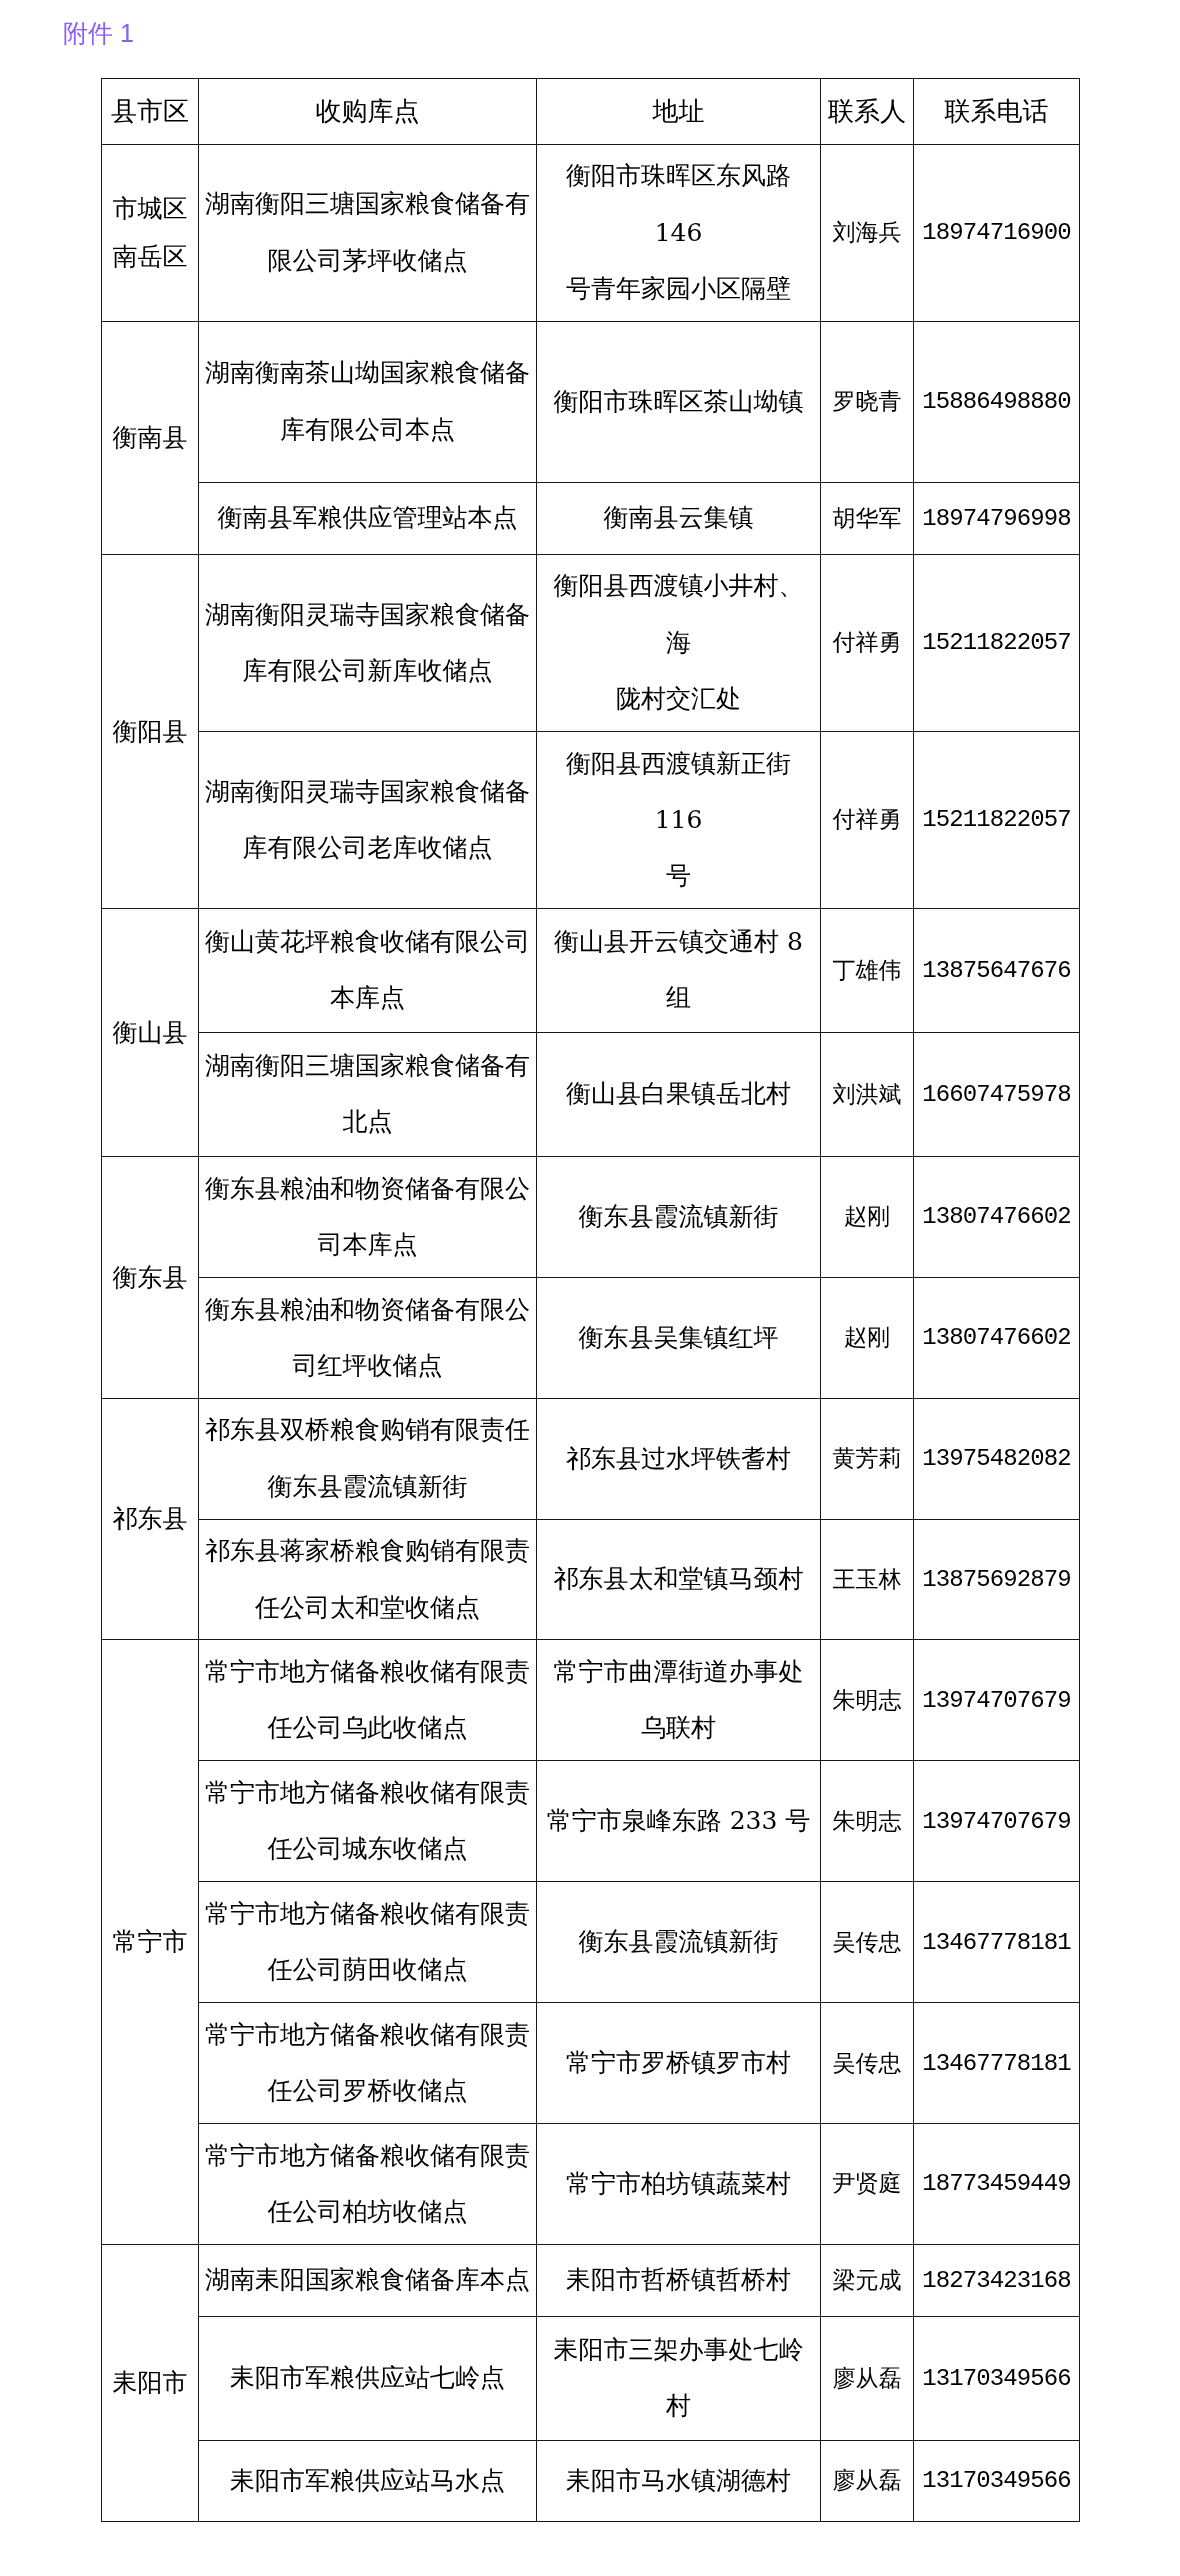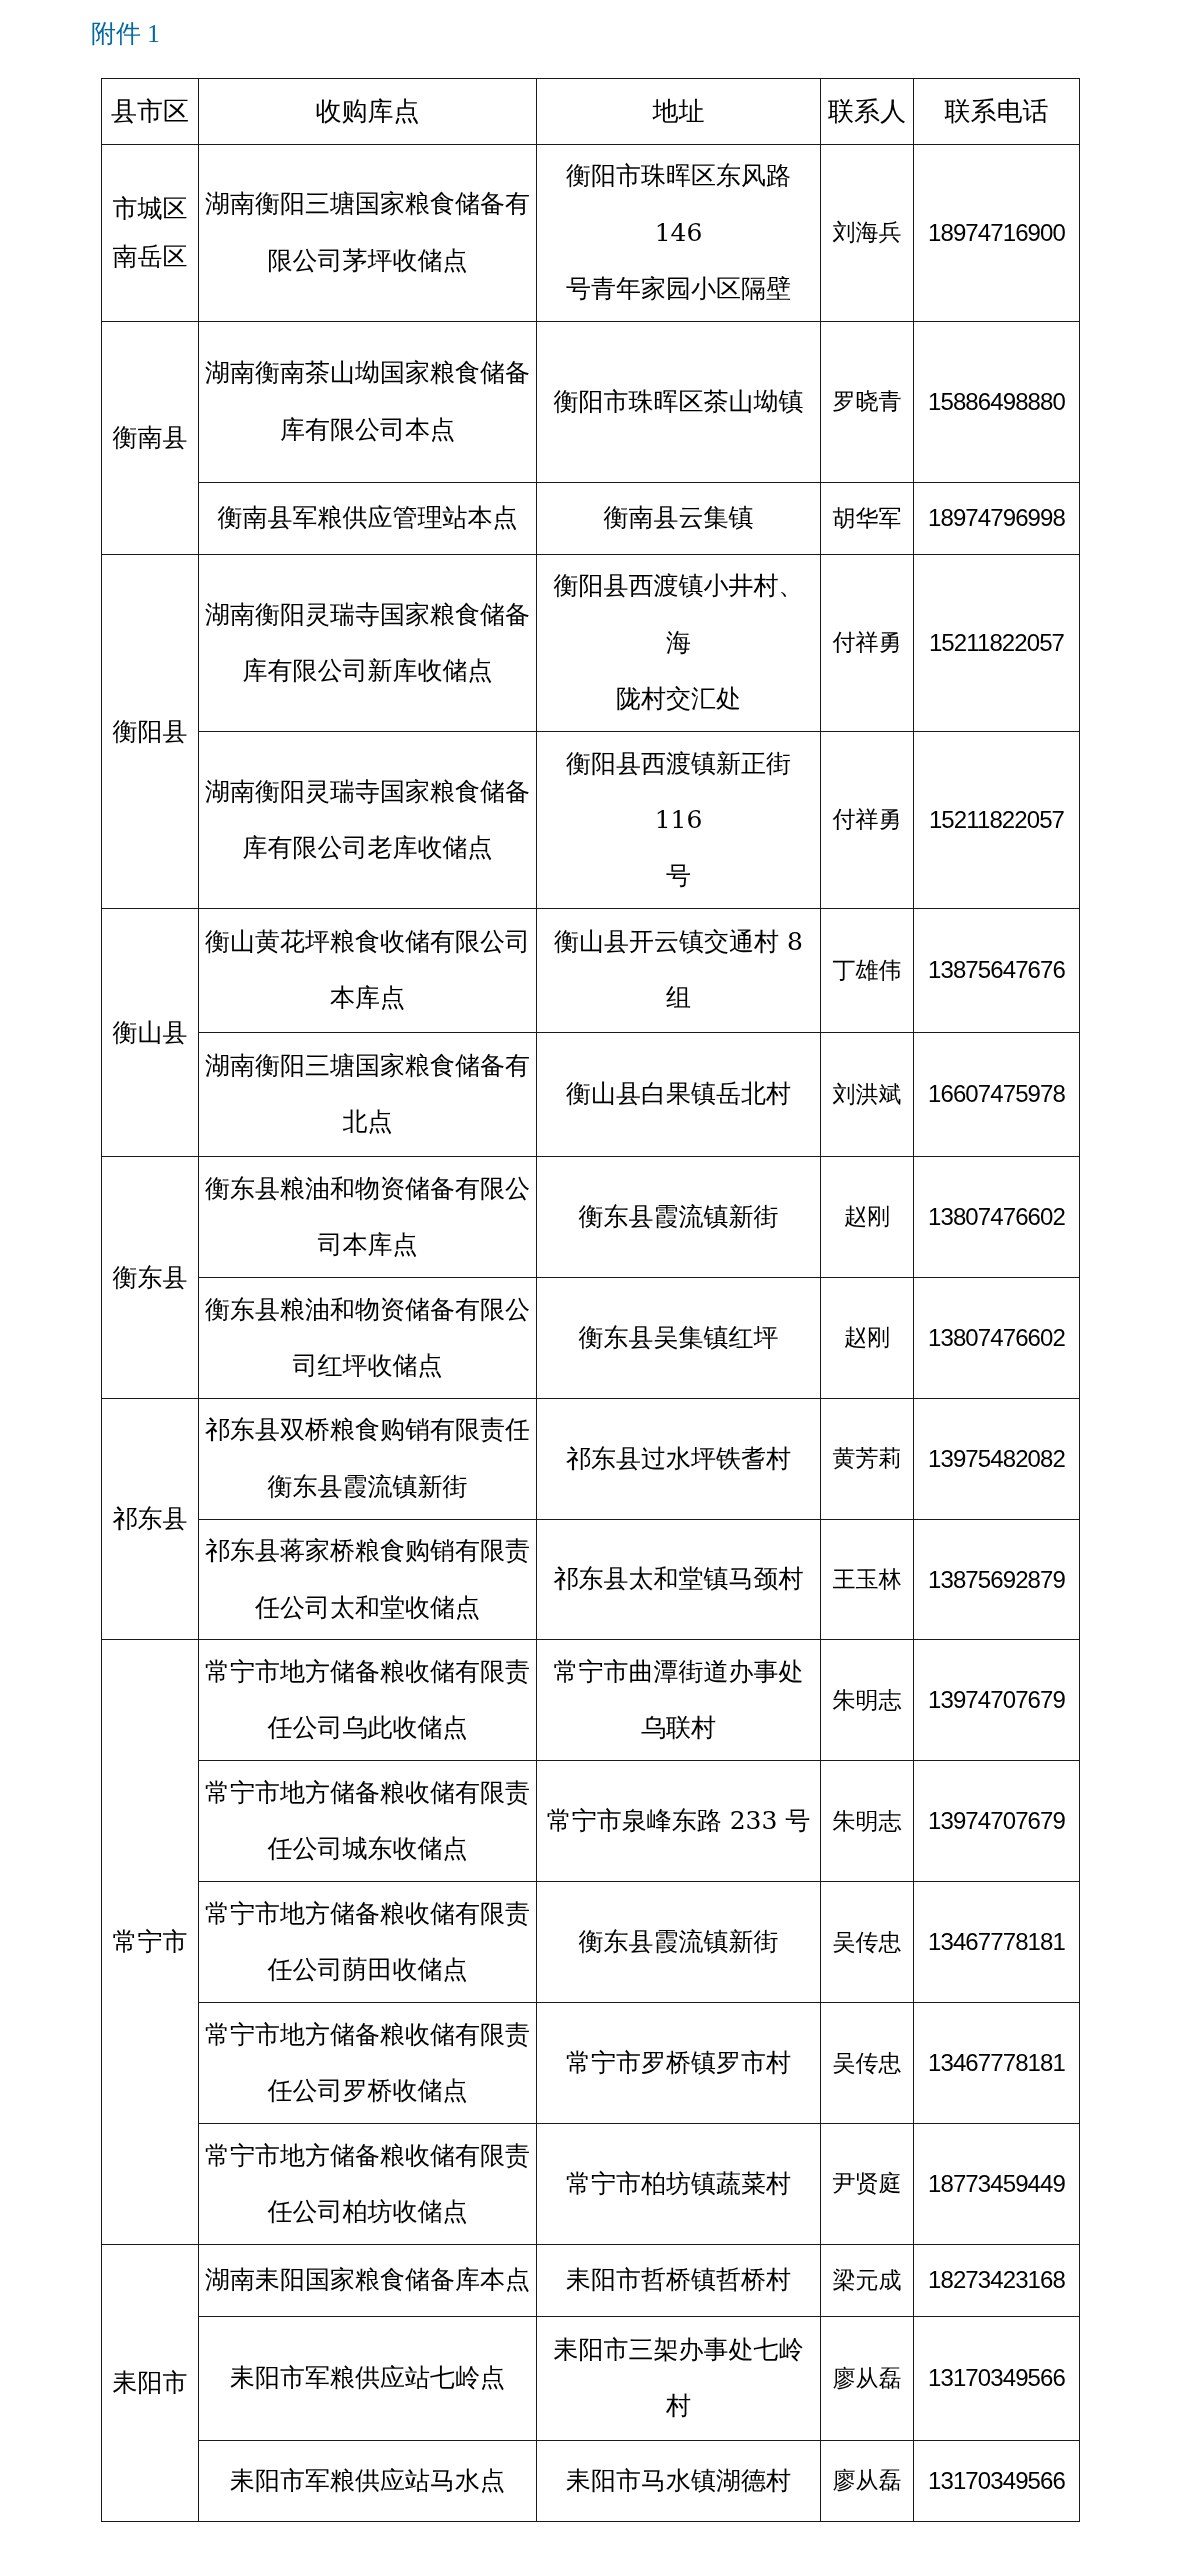--- a/index.html
+++ b/index.html
@@ -8,24 +8,23 @@
     width: 1181px;
     height: 2576px;
     background: #ffffff;
     color: #000000;
     font-family: "DejaVu Serif", "Liberation Serif", serif;
     overflow: hidden;
     box-sizing: border-box;
   }
   .attachment {
     padding: 16.6px 0 0 63px;
-    font-family: Liberation Serif, serif;
+    font-family: Liberation Sans, sans-serif;
     font-size: 25px;
-    color: #0369a1;
-    margin-left: 28px;
+    color: #8b5cf6;
   }
   .title {
     margin: 13px 0 0 0;
     text-align: center;
     font-family: "DejaVu Serif", "Liberation Serif", serif;
     font-weight: 700;
     font-size: 37px;
     letter-spacing: 0.9px;
     color: #000;
   }
@@ -51,21 +50,21 @@
     font-weight: 400;
     font-size: 26px;
   }
   tr.group-start > td { border-top: 1.8px solid #000; }
   td.region { white-space: pre-line; line-height: 1.9; }
   td.wh, td.addr { white-space: pre-line; line-height: 2.25; }
   td.contact { font-size: 23px; }
   td.phone {
     font-size: 24px;
     letter-spacing: -0.9px;
-    font-family: Liberation Sans, sans-serif;
+    font-family: Liberation Mono, monospace;
   }
   tr.rh-a { height: 92px; }
   tr.rh-b { height: 161px; }
   tr.rh-c { height: 72px; }
   tr.rh-d { height: 124px; }
   tr.rh-e { height: 114px; }
   tr.rh-g { height: 81px; }
 </style>
 </head>
 <body>

